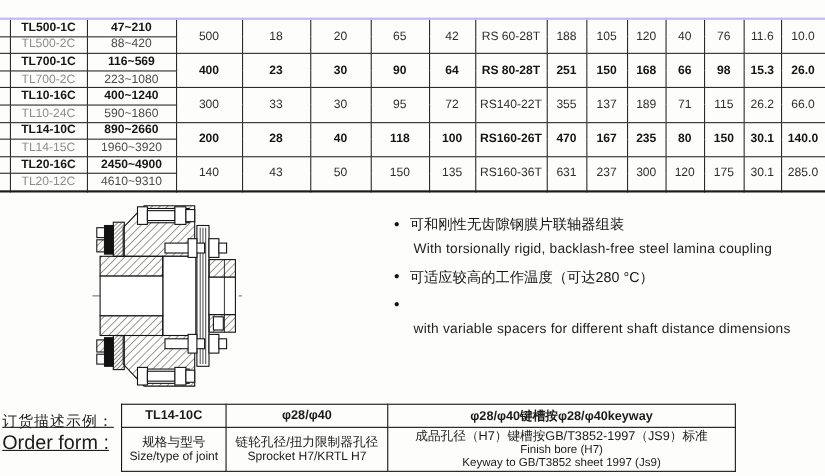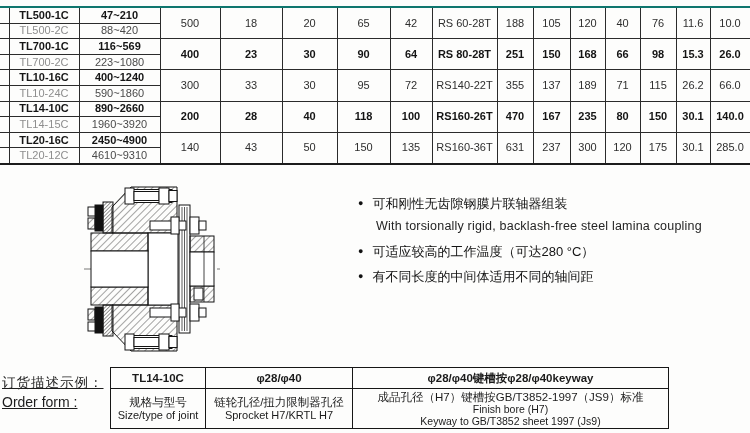--- a/index.html
+++ b/index.html
@@ -3,23 +3,23 @@
 <meta charset="utf-8">
 <style>
   html,body{margin:0;padding:0;}
   body{
     width:750px;height:433px;position:relative;background:#fdfdfc;
     font-family:"Liberation Sans","DejaVu Sans",sans-serif;color:#1a1a1a;
     overflow:hidden;
   }
   
   table.spec{
-    position:absolute;left:0;top:6px;width:750px;
+    position:absolute;left:0;top:16px;width:750px;
     border-collapse:collapse;table-layout:fixed;
-    border-top:2px solid #0f766e;border-bottom:2px solid #1c1c1c;
+    border-top:2px solid #c4b5fd;border-bottom:2px solid #1c1c1c;
   }
   table.spec td{
     border:1px solid #2b2b2b;height:14.6px;padding:0;
     text-align:center;vertical-align:middle;
     font-size:11px;line-height:1;white-space:nowrap;overflow:hidden;
   }
   table.spec td.sl{border-left:none;}
   table.spec tr.gt td{border-top:1.6px solid #161616;}
   td.m1{font-weight:bold;color:#161616;}
   td.m2{color:#8d8d8d;margin-top:42px;}
@@ -31,21 +31,21 @@
   .drawwrap{position:absolute;left:78px;top:176px;width:148px;height:184px;}
   
   .features{position:absolute;left:358px;top:192px;width:390px;}
   .feat{margin-bottom:2px;}
   .feat .zh{font-size:13px;line-height:23px;color:#141414;display:flex;align-items:center;}
   .feat .zh .bullet{font-size:9px;margin-right:9px;color:#111;}
   .feat .en{font-size:12.5px;line-height:23px;color:#242424;margin-left:18px;letter-spacing:.2px;}
   
   .order-label{position:absolute;left:2px;top:373px;width:106px;color:#1d1d1d;text-decoration:underline;}
   .order-label .zh{font-size:13.5px;line-height:19px;letter-spacing:1px;}
-  .order-label .en{font-size:14px;line-height:21px;}
+  .order-label .en{font-size:18px;line-height:21px;}
   table.order{
     position:absolute;left:110px;top:367px;width:558px;
     border-collapse:collapse;table-layout:fixed;
   }
   table.order td{
     border:1.6px solid #161616;text-align:center;vertical-align:middle;
     padding:1px 2px;color:#1b1b1b;
   }
   table.order tr.ex td{height:18px;font-size:11.5px;font-weight:bold;}
   table.order .dzh{font-size:11.5px;line-height:14px;}
@@ -293,22 +293,22 @@
   </div>
   <div class="feat">
     <div class="zh">
         <span class="bullet">●</span>
         <span>可适应较高的工作温度（可达280 °C）</span>
       </div>
   </div>
   <div class="feat">
     <div class="zh">
         <span class="bullet">●</span>
-        <span>有不同长度的中间体适用不同的轴间距</span>
       </div>
+    <div class="en">with variable spacers for different shaft distance dimensions</div>
   </div>
 </div>
 
 <div class="order-label">
   <div class="zh">订货描述示例：</div>
   <div class="en">Order form :</div>
 </div>
 
 <table class="order">
   <colgroup>

